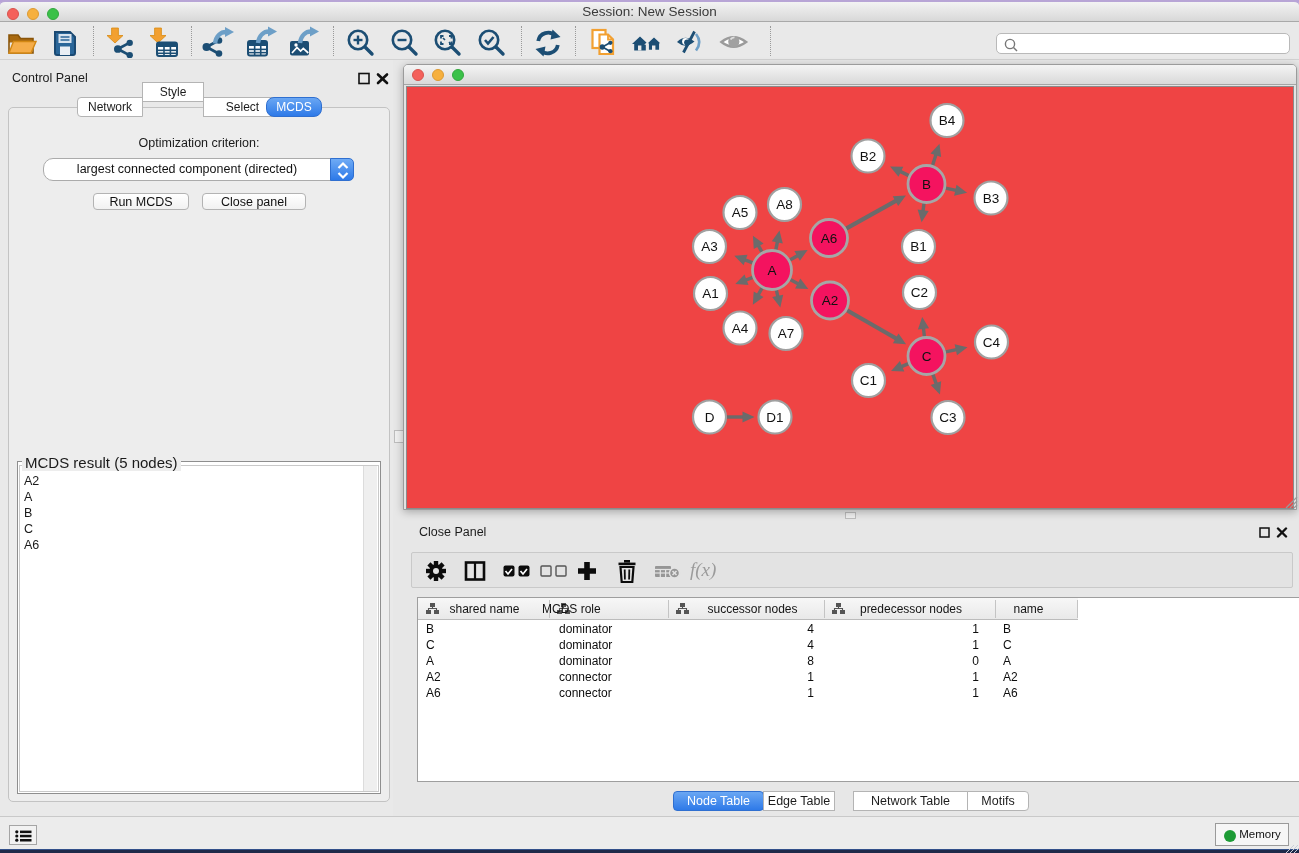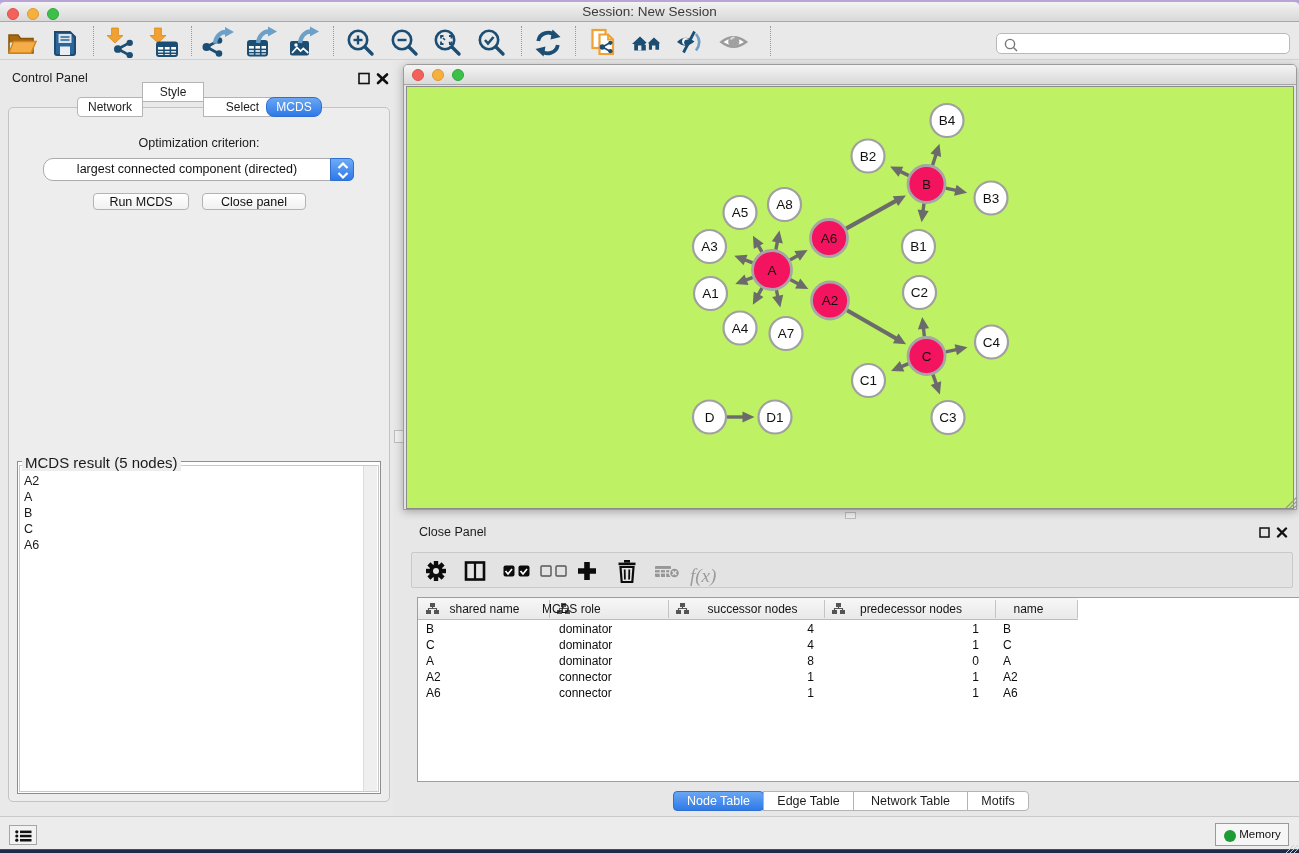--- a/index.html
+++ b/index.html
@@ -33,21 +33,21 @@
 #fs-scroll{left:363px;top:466px;width:14px;height:325px;background:#efefef;border-left:1px solid #dcdcdc;}
 
 #desktop{left:393px;top:60px;width:906px;height:756px;background:#e7e7e7;}
 #netwin{left:403px;top:64px;width:894px;height:446px;background:#e3e3e3;border:1px solid #9b9b9b;border-radius:5px 5px 0 0;box-shadow:0 2px 8px rgba(0,0,0,0.28);}
 #nw-titlebar{left:0;top:0;width:892px;height:20px;background:linear-gradient(#f4f4f4,#d9d9d9);border-bottom:1px solid #a5a5a5;border-radius:4px 4px 0 0;}
 #nw-titlebar .t-red{left:8px;background:#f4615b;border:0.5px solid #d8544e;}
 #nw-titlebar .t-yel{left:28px;background:#f6b03e;border:0.5px solid #dd9a33;}
 #nw-titlebar .t-grn{left:48px;background:#3bc149;border:0.5px solid #33a83f;}
 #nw-titlebar .tl{top:4px;}
 #nw-title{left:0;top:3px;width:892px;text-align:center;font-size:13px;color:#222;}
-#canvas{left:2px;top:21px;width:888px;height:423px;background:#bef264;border:1px solid #8b8b8b;}
+#canvas{left:2px;top:21px;width:888px;height:423px;background:#ef4444;border:1px solid #8b8b8b;}
 
 #tp-title{left:419px;top:525px;font-size:12.5px;color:#1c1c1c;}
 #tp-toolbar{left:411px;top:552px;width:882px;height:36px;background:#e3e3e3;border:1px solid #c9c9c9;border-radius:2px;}
 #tp-table{left:417px;top:597px;width:900px;height:185px;background:#fff;border:1px solid #9e9e9e;}
 #th-strip{left:0;top:0;width:660px;height:22px;background:linear-gradient(#f7f7f7,#e9e9e9);border-bottom:1px solid #bcbcbc;}
 .th-sep{position:absolute;top:2px;width:0;height:18px;border-left:1px solid #c4c4c4;}
 .th-label{position:absolute;top:4px;font-size:12px;color:#141414;}
 .td{position:absolute;font-size:12px;color:#0d0d0d;}
 
 .btab{position:absolute;top:0;height:20px;line-height:19px;text-align:center;background:#fff;border:1px solid #b4b4b4;color:#1c1c1c;font-size:12.5px;}
@@ -404,21 +404,21 @@
         <line x1="0" y1="8" x2="16" y2="8"></line>
         <line x1="5.3" y1="4.5" x2="5.3" y2="12"></line>
         <line x1="10.6" y1="4.5" x2="10.6" y2="12"></line>
       </g>
       <circle cx="19.5" cy="8" r="5" fill="#969696" stroke="#e3e3e3" stroke-width="1.4"></circle>
       <g stroke="#e3e3e3" stroke-width="1.6">
         <line x1="17.5" y1="6" x2="21.5" y2="10"></line>
         <line x1="21.5" y1="6" x2="17.5" y2="10"></line>
       </g>
     </svg>
-<div class="abs" style="left:278px;top:12px;font-family:'Liberation Serif',serif;font-style:italic;font-size:19px;color:#9b9b9b;">f(x)</div>
+<div class="abs" style="left:278px;top:6px;font-family:'Liberation Serif',serif;font-style:italic;font-size:19px;color:#9b9b9b;">f(x)</div>
 </div>
 <div id="tp-table" class="abs">
 <div id="th-strip" class="abs">
 <div class="th-sep" style="left:131px"></div>
 <div class="th-sep" style="left:250px"></div>
 <div class="th-sep" style="left:406px"></div>
 <div class="th-sep" style="left:577px"></div>
 <div class="th-sep" style="left:659px"></div>
 <svg class="ic" style="left:8px;top:5px" width="13" height="11" viewBox="0 0 13 11">
         <g fill="#555">
@@ -478,21 +478,21 @@
 <div class="td" style="left:296px;top:72px;width:100px;text-align:right;">1</div>
 <div class="td" style="left:461px;top:72px;width:100px;text-align:right;">1</div>
 <div class="td" style="left:585px;top:72px;">A2</div>
 <div class="td" style="left:8px;top:88px;">A6</div>
 <div class="td" style="left:141px;top:88px;">connector</div>
 <div class="td" style="left:296px;top:88px;width:100px;text-align:right;">1</div>
 <div class="td" style="left:461px;top:88px;width:100px;text-align:right;">1</div>
 <div class="td" style="left:585px;top:88px;">A6</div>
 </div>
 <div class="btab abs" style="left:673px;top:791px;width:91px;background:linear-gradient(#6aa7f3,#2e7ae8);border-color:#2f6fd0;color:#fff;border-radius:4px;">Node Table</div>
-<div class="btab abs" style="left:763px;top:791px;width:91px;">Edge Table</div>
+<div class="btab abs" style="left:763px;top:791px;width:72px;">Edge Table</div>
 <div class="btab abs" style="left:853px;top:791px;width:115px;">Network Table</div>
 <div class="btab abs" style="left:967px;top:791px;width:62px;border-radius:0 4px 4px 0;">Motifs</div>
 <div id="statusbar" class="abs">
     <div id="sb-left" class="abs">
       <svg class="ic" style="left:5px;top:3.5px" width="17" height="12" viewBox="0 0 17 12">
         <g fill="#111">
           <circle cx="1.8" cy="1.8" r="1.6"></circle>
           <circle cx="1.8" cy="6" r="1.6"></circle>
           <circle cx="1.8" cy="10.2" r="1.6"></circle>
           <rect x="5" y="0.6" width="11.5" height="2.5"></rect>

